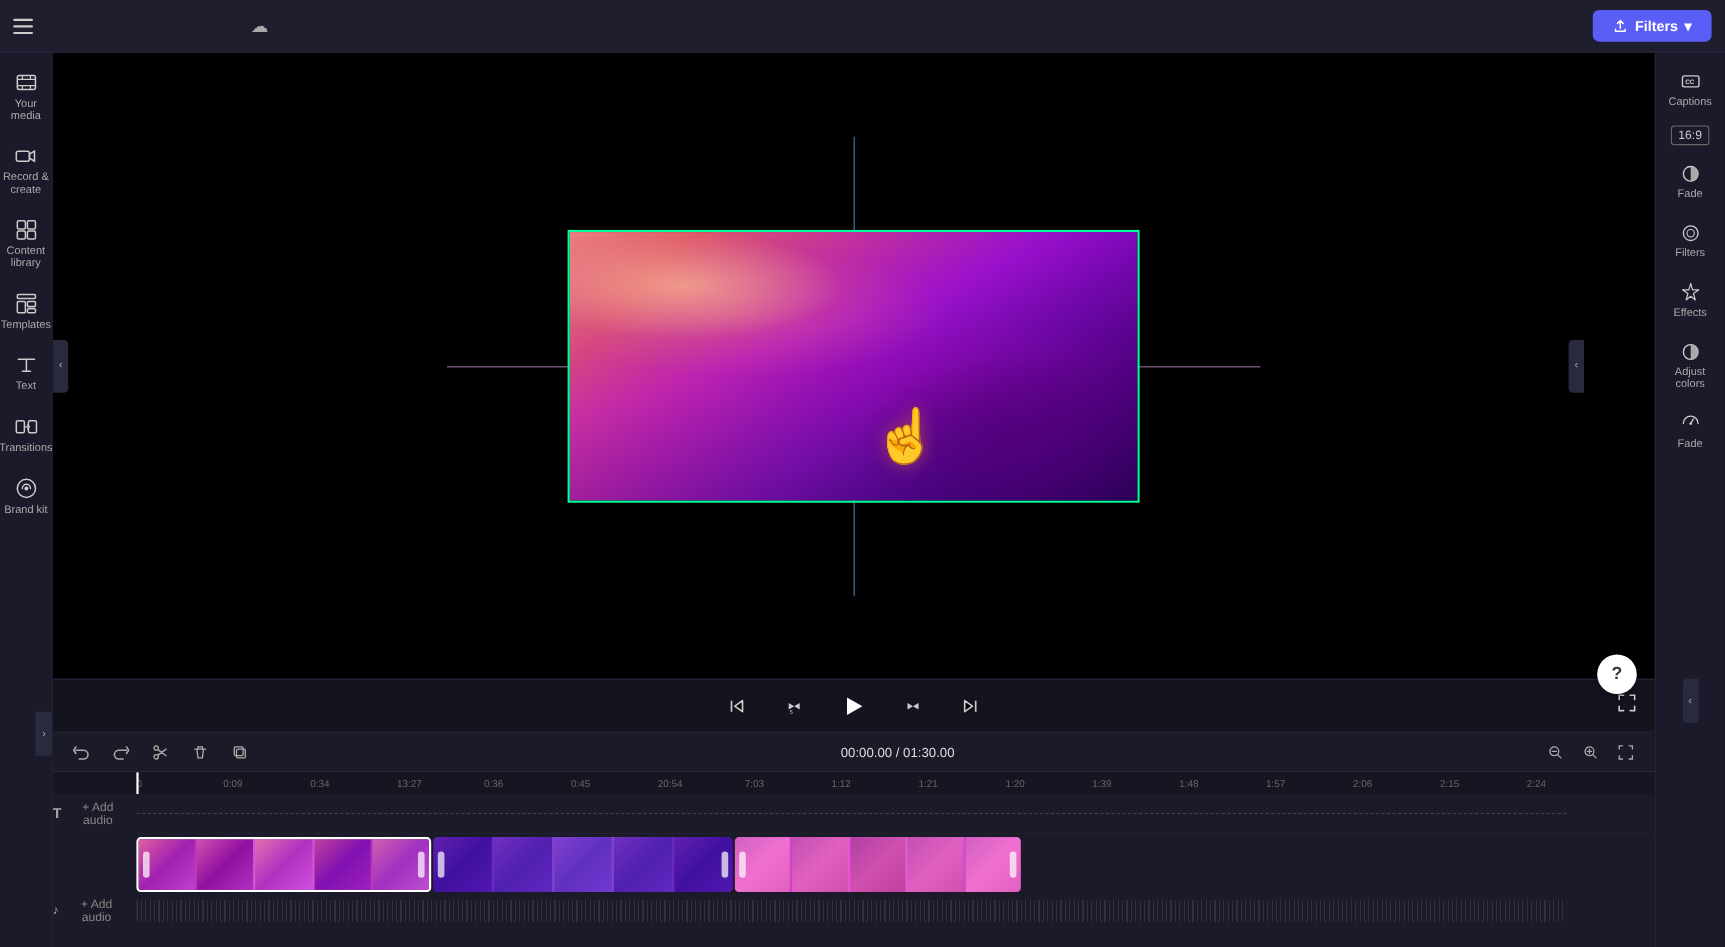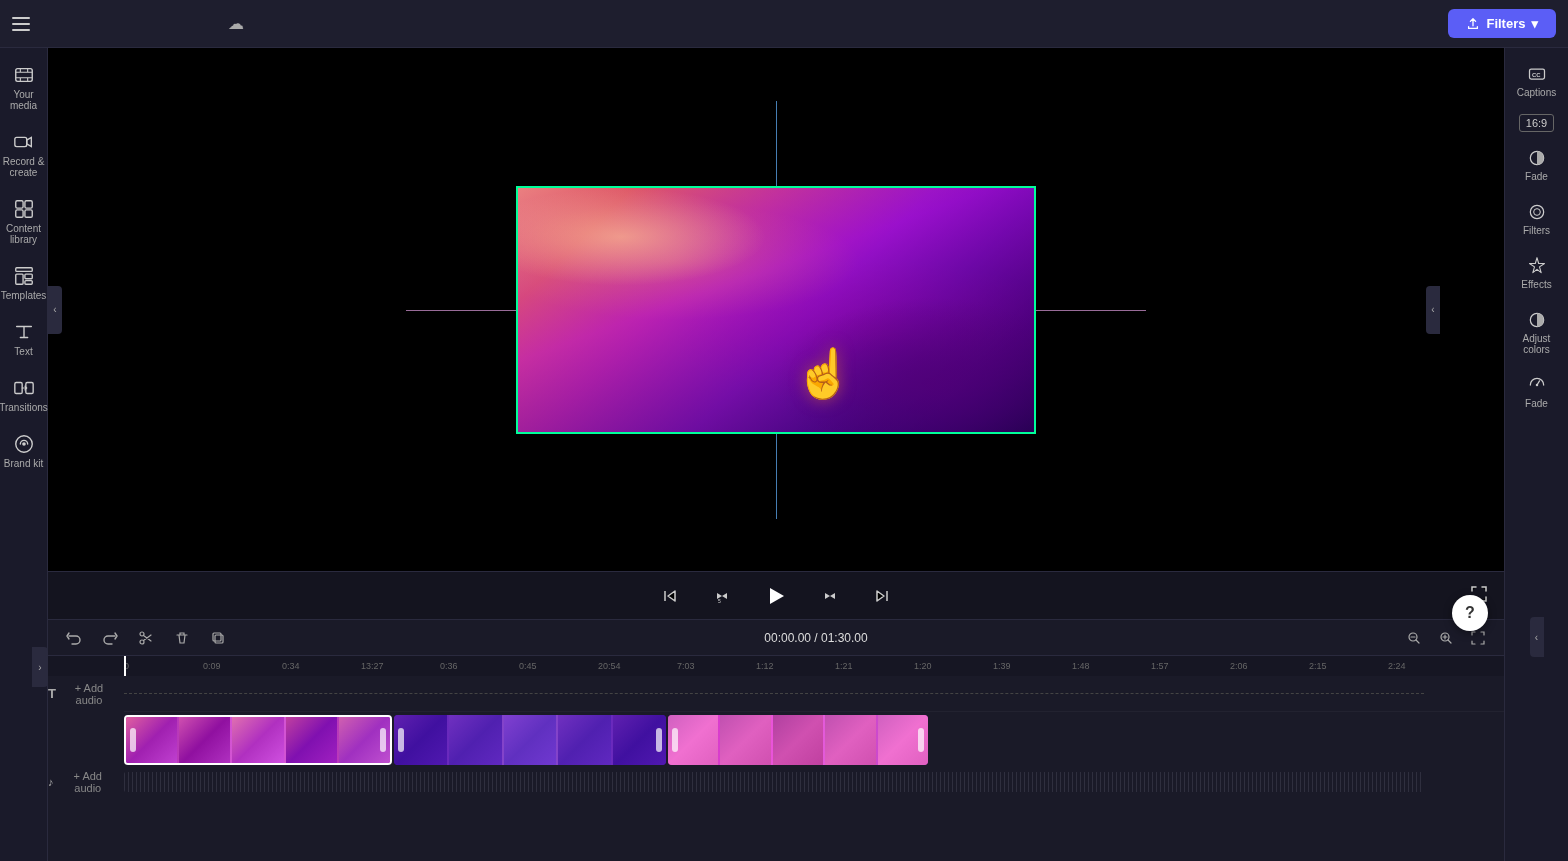--- a/index.html
+++ b/index.html
@@ -168,21 +168,21 @@
       width: 36px; height: 36px; display: flex; align-items: center; justify-content: center;
       font-size: 20px;
     }
     .fullscreen-btn {
       position: absolute; right: 16px;
       background: none; border: none; color: #ccc; cursor: pointer; font-size: 16px;
     }
 
     
     .timeline-area {
-      height: 242px;
+      height: 196px;
       background: #1a1a28;
       display: flex;
       flex-direction: column;
       border-top: 1px solid #2a2a3e;
       flex-shrink: 0;
     }
     .timeline-toolbar {
       height: 36px;
       display: flex;
       align-items: center;

